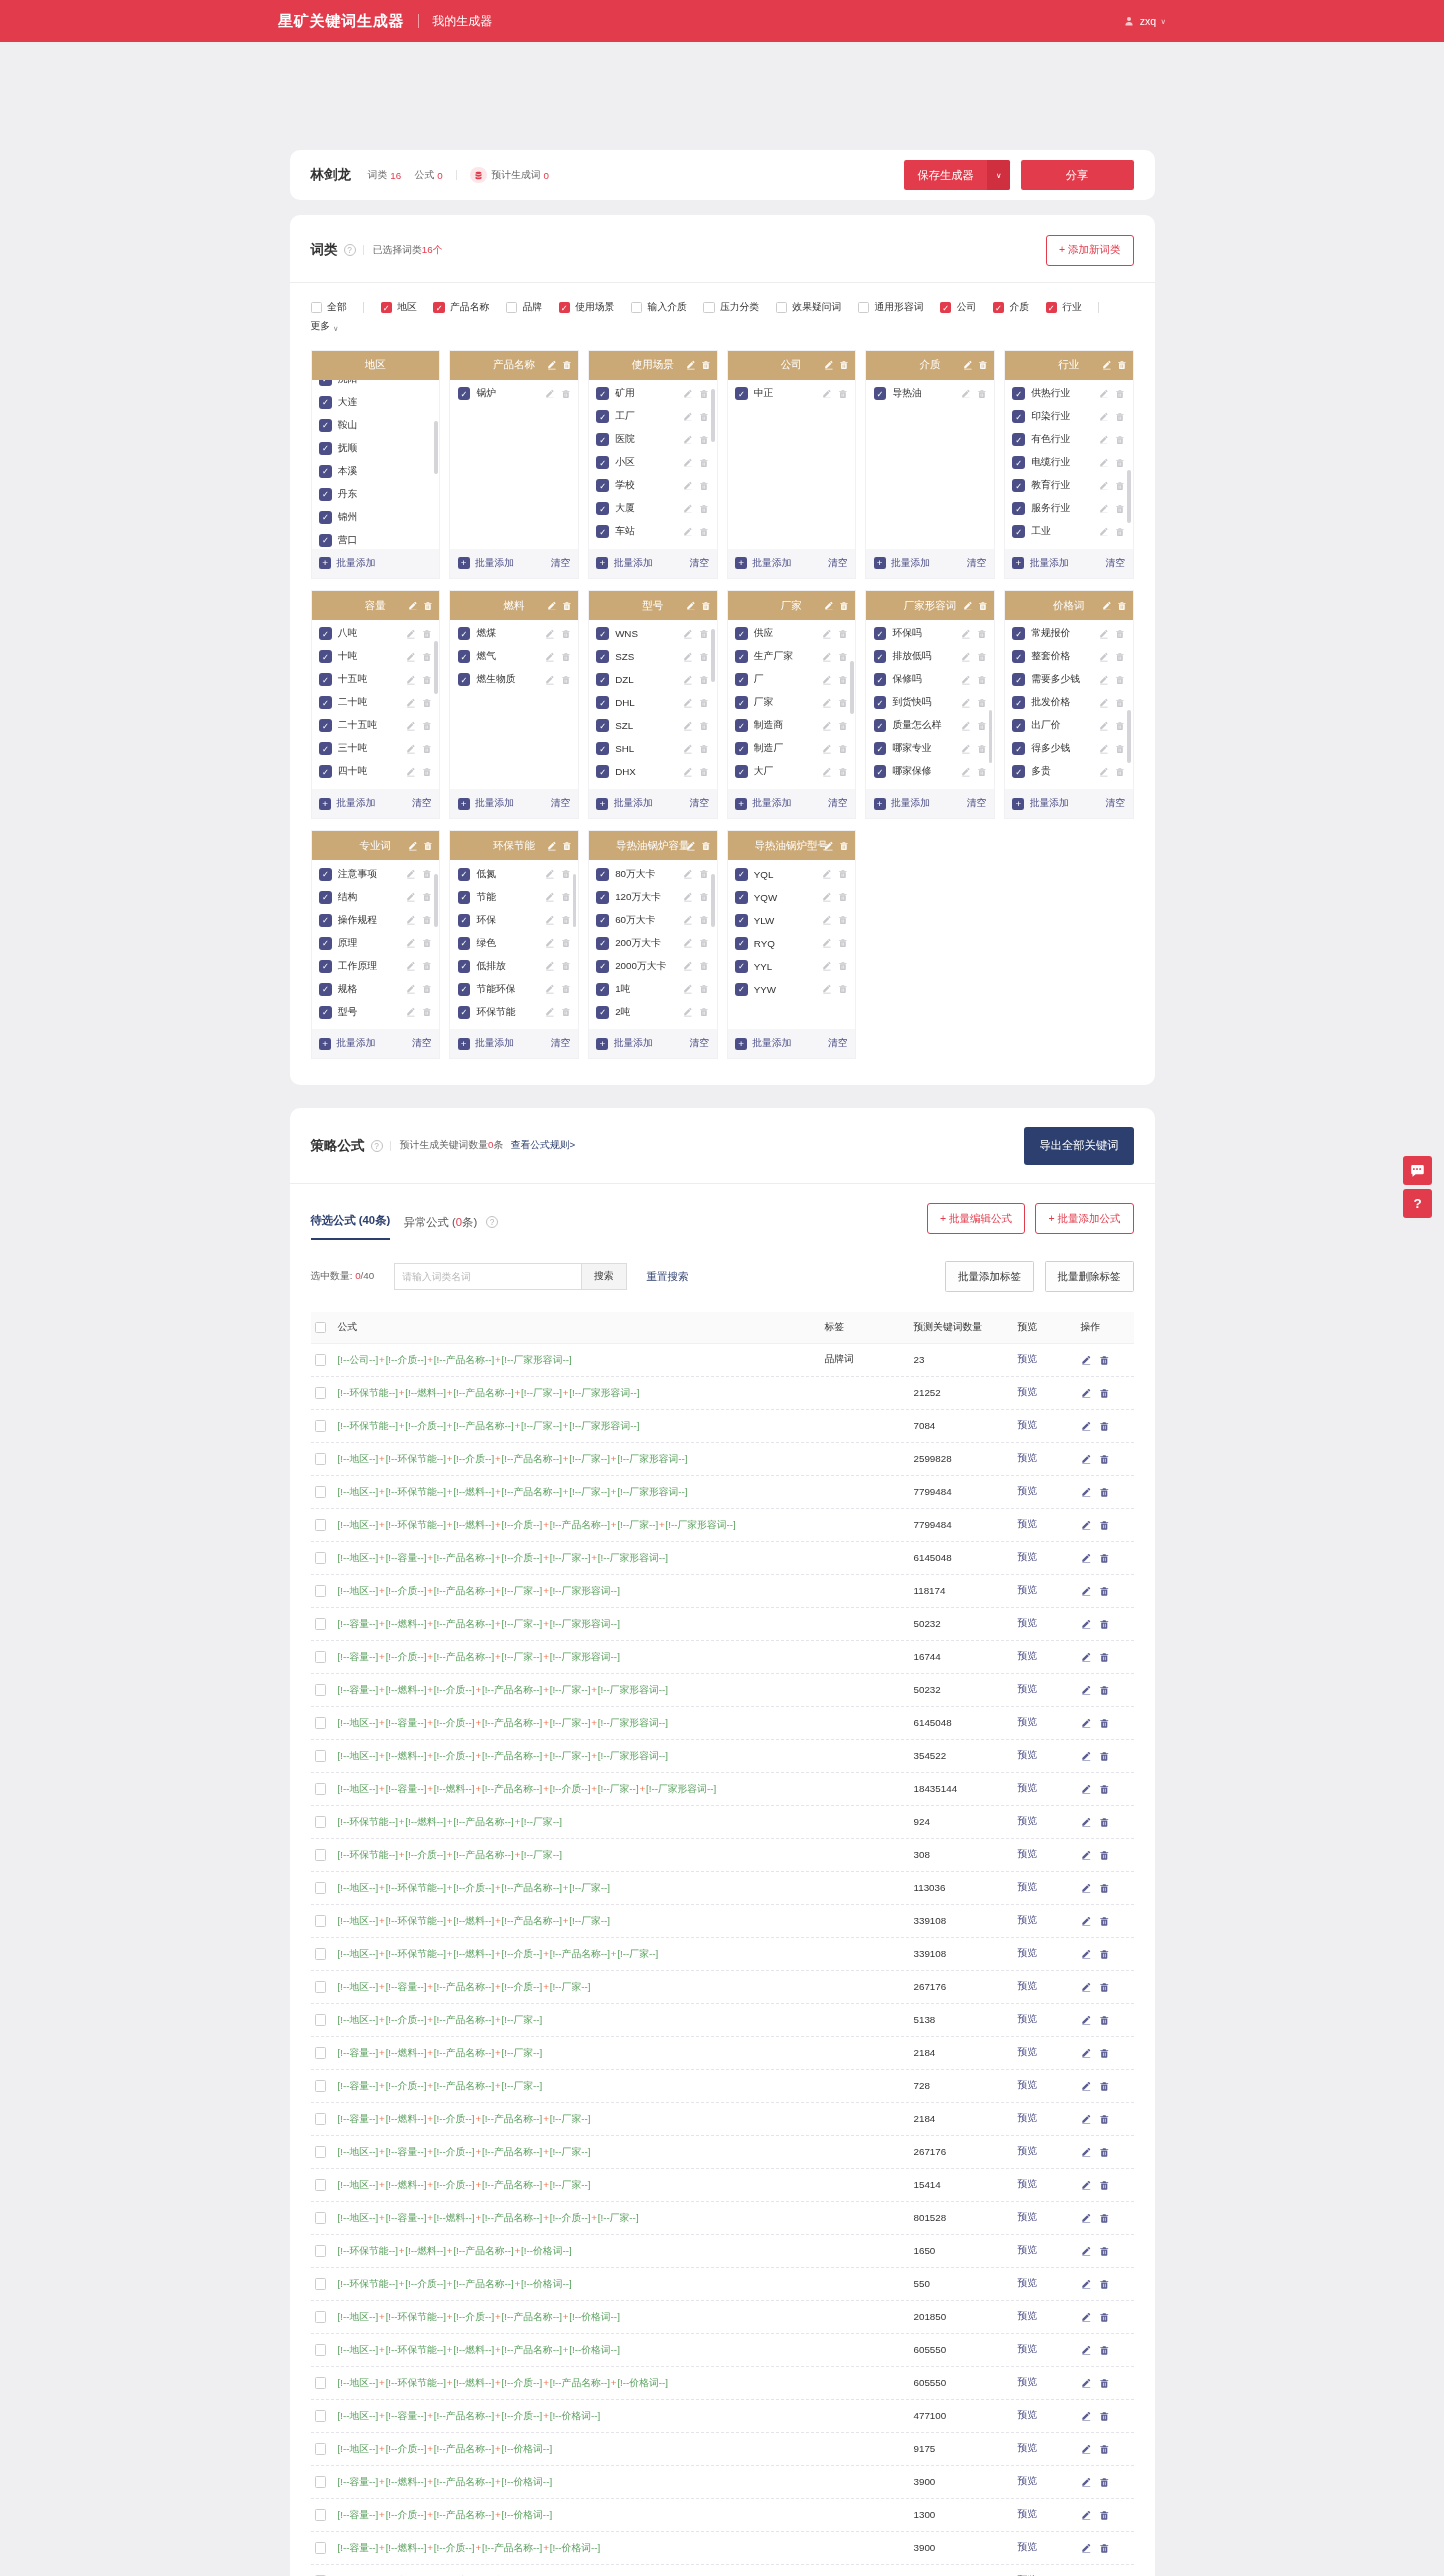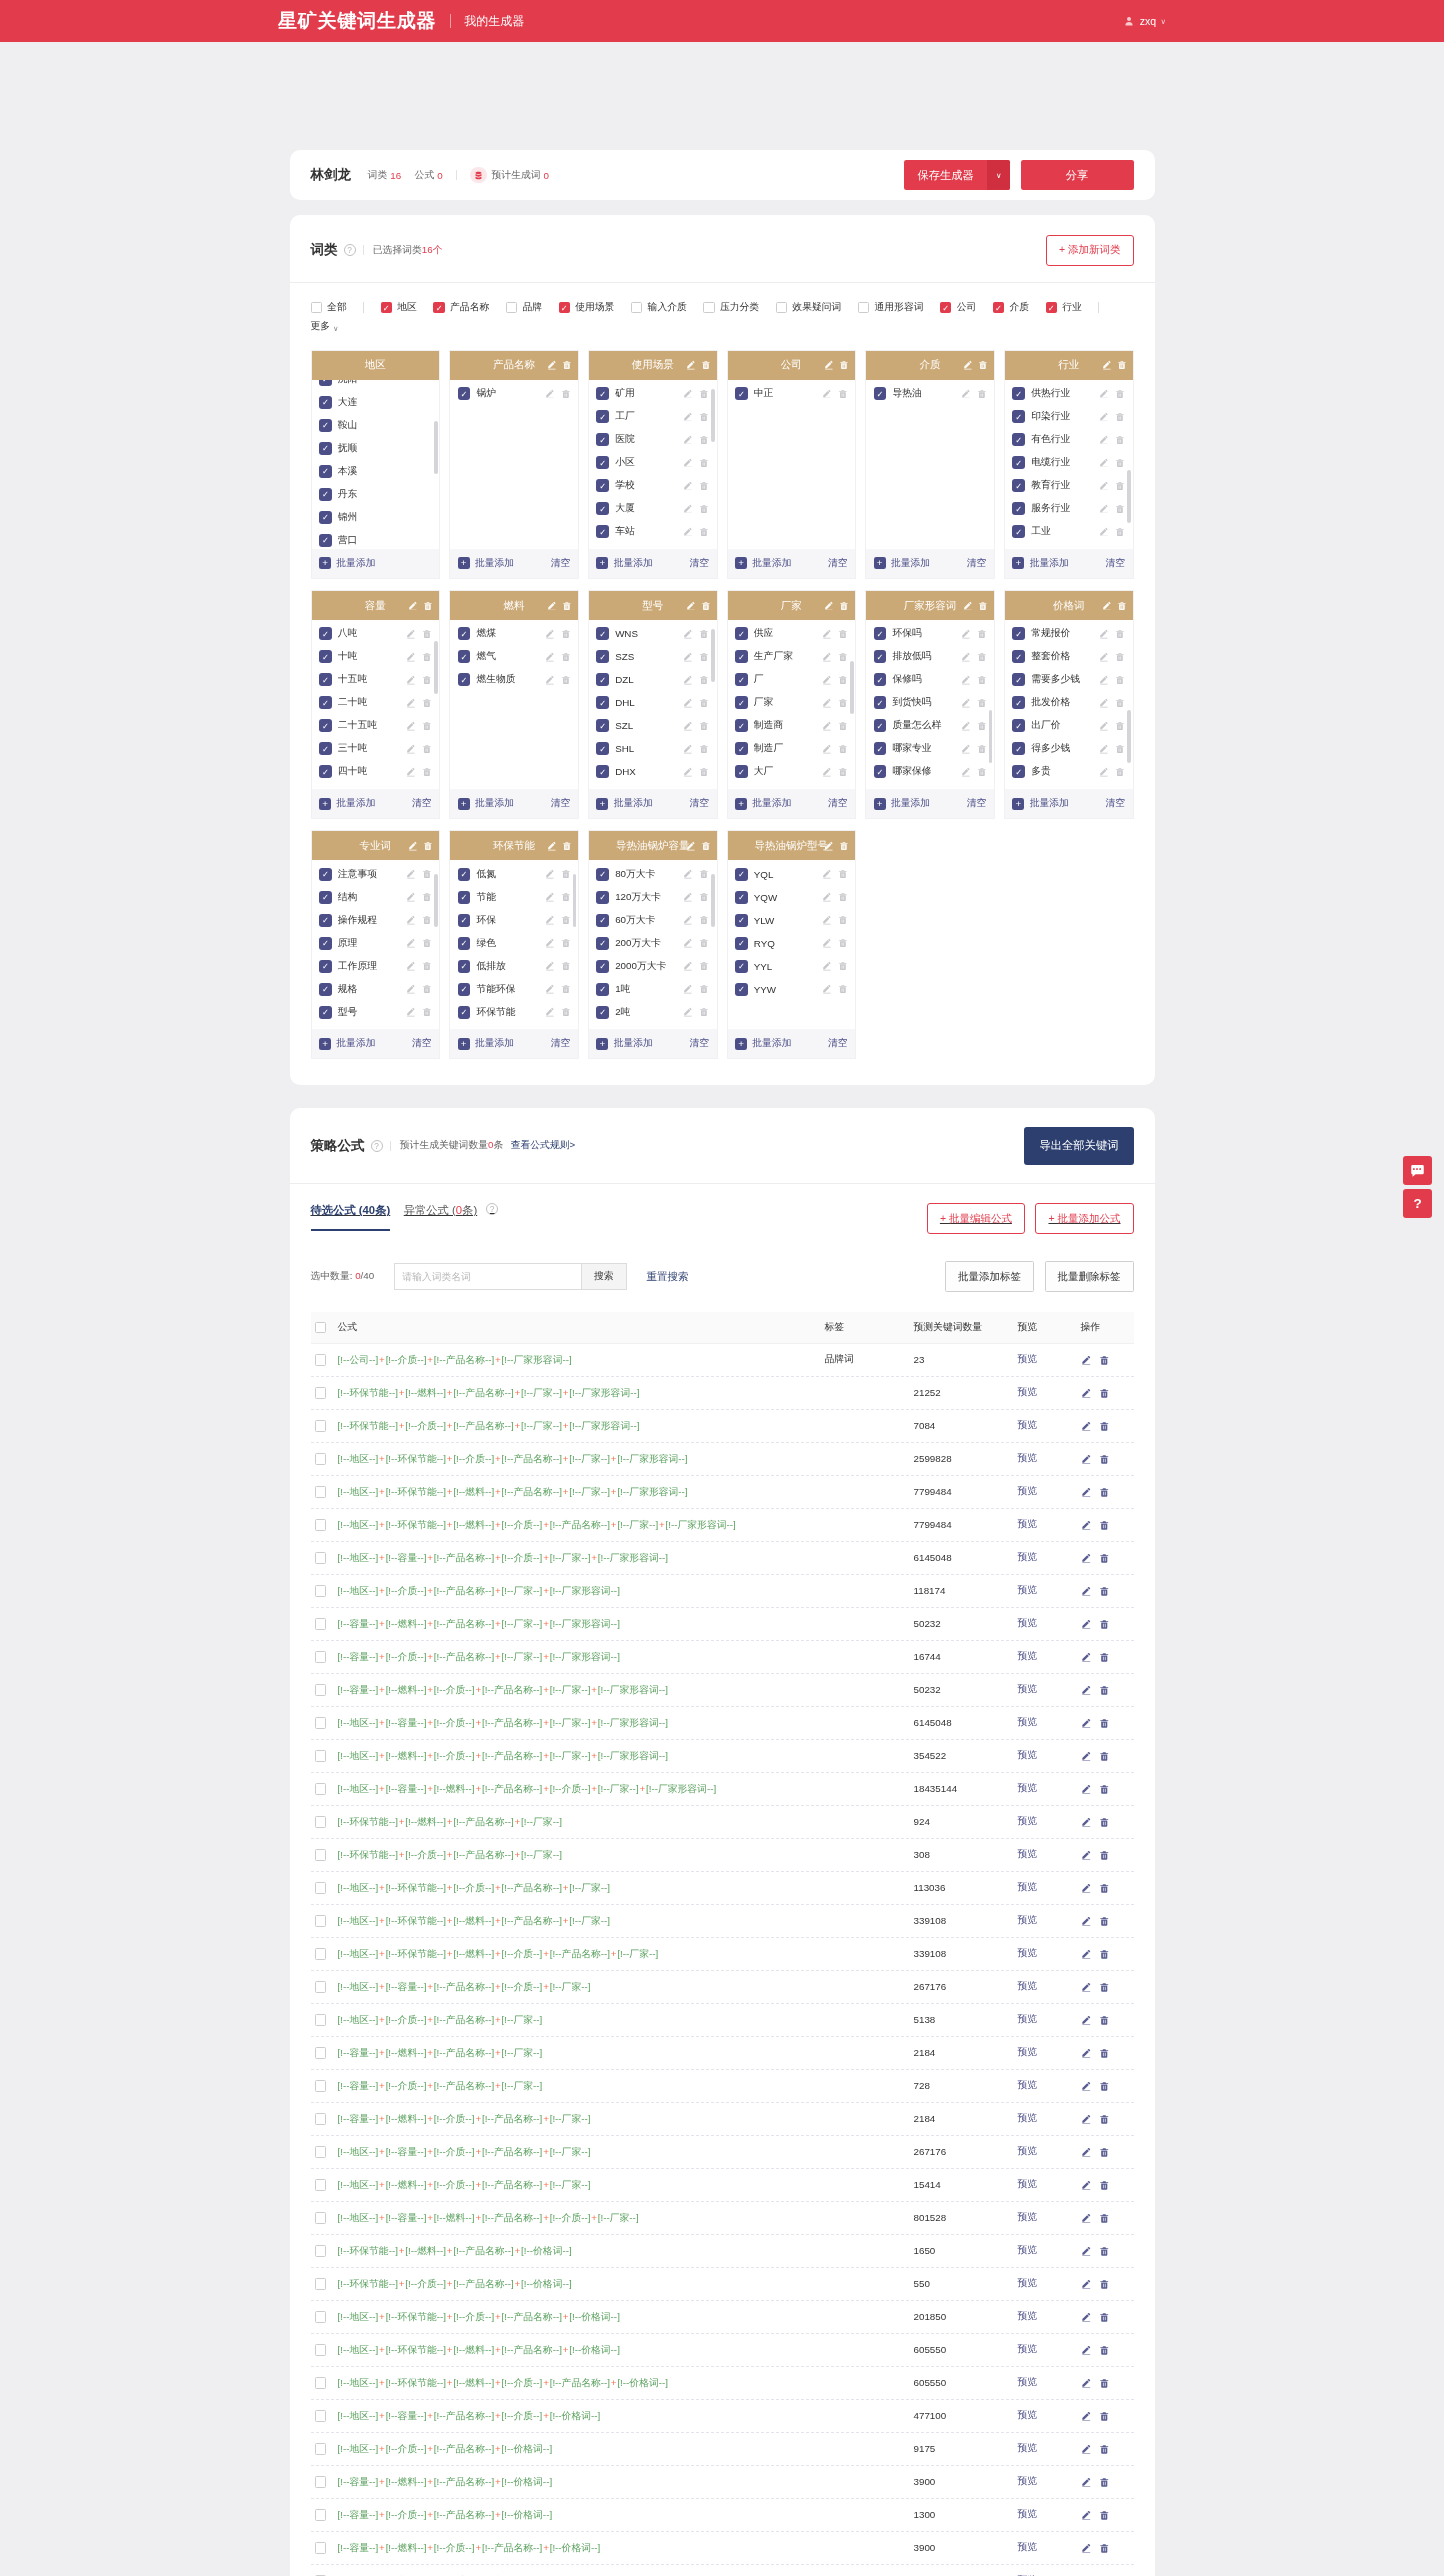--- a/index.html
+++ b/index.html
@@ -8,21 +8,21 @@
     min-height:2576px;
     background:#efeff1;
     font-family:"Liberation Sans", sans-serif;
     color:#333;
     position:relative;
     overflow-x:hidden;
   }
   
   .topbar { height:42px; background:#e23c4c; }
   .topbar-inner { width:888px; margin:0 auto; height:42px; display:flex; align-items:center; }
-  .app-title { color:#fff; font-size:19px; font-weight:bold; letter-spacing:0.8px; }
+  .app-title { color:#fff; font-size:15px; font-weight:bold; letter-spacing:0.8px; }
   .nav-sep { width:0.8px; height:13.5px; background:rgba(255,255,255,.5); margin:0 13.5px; }
   .nav-link { color:#fff; font-size:12px; cursor:pointer; }
   .topbar-user { margin-left:auto; display:flex; align-items:center; color:#fff; font-size:10.5px; gap:4.5px; cursor:pointer; }
   .user-ico { width:12px; height:12px; fill:#f7c9cd; }
   .caret { font-size:7.5px; color:#f7c9cd; }
 
   .page { width:865px; margin:108px auto 0; }
   .panel { background:#fff; border-radius:10px; }
 
   
@@ -77,21 +77,21 @@
   .plusbox { width:12px; height:12px; background:#4b4e87; border-radius:2.3px; color:#fff; font-size:9.8px; line-height:11.3px; text-align:center; }
   .clear-link { margin-left:auto; color:#4b4e87; cursor:pointer; }
 
   
   .fm-panel { padding:19.6px 21px 7.5px; }
   .fm-head { display:flex; align-items:center; }
   .rules-link { font-size:9.8px; color:#2c3f6f; margin-left:7.5px; cursor:pointer; }
   .btn-navy { margin-left:auto; background:#2c3f6f; color:#fff; border:none; font-size:11.3px; padding:11.3px 15px; border-radius:3px; cursor:pointer; font-family:inherit; }
   .fm-divider { border-top:0.8px solid #ededf0; margin:18px -21px 0; }
 
-  .tabs-row { display:flex; align-items:flex-start; margin-top:19.6px;text-decoration:underline; }
+  .tabs-row { display:flex; align-items:flex-end; margin-top:19.6px; }
   .tab { font-size:11.3px; padding-bottom:10.5px; cursor:pointer; }
   .tab.active { color:#2c3f6f; font-weight:bold; border-bottom:2.3px solid #2c3f6f; }
   .tab.plain { color:#555; margin-left:13.5px; }
   .tab .red { color:#e23c4c; }
   .tabs-row .qmark { margin:0 0 12px 9px; }
   .tab-actions { margin-left:auto; display:flex; gap:10.5px; padding-bottom:6px; }
 
   .ctrl-row { display:flex; align-items:center; margin-top:21px; font-size:9.8px; color:#666; }
   .sel-count b { color:#e23c4c; font-weight:normal; }
   .searchbox { display:flex; margin-left:19.6px; }

